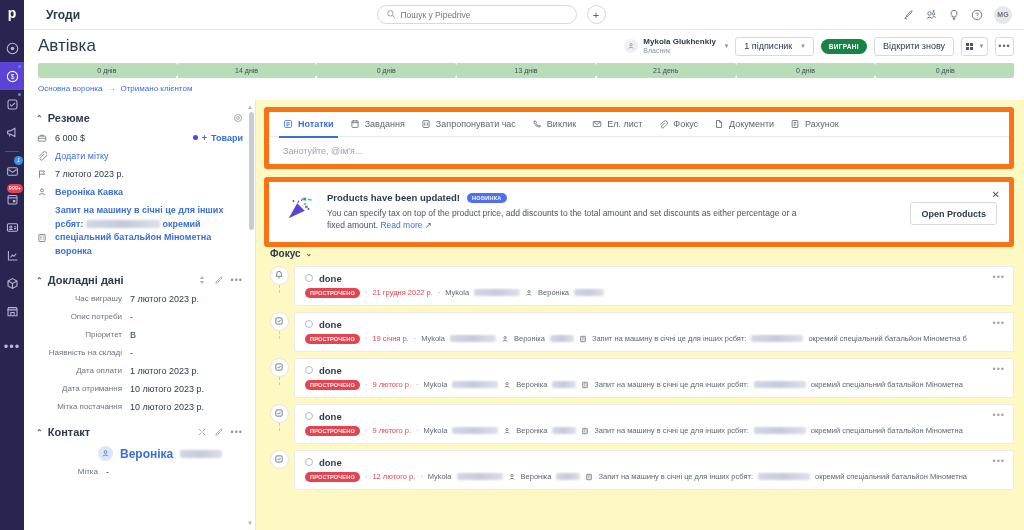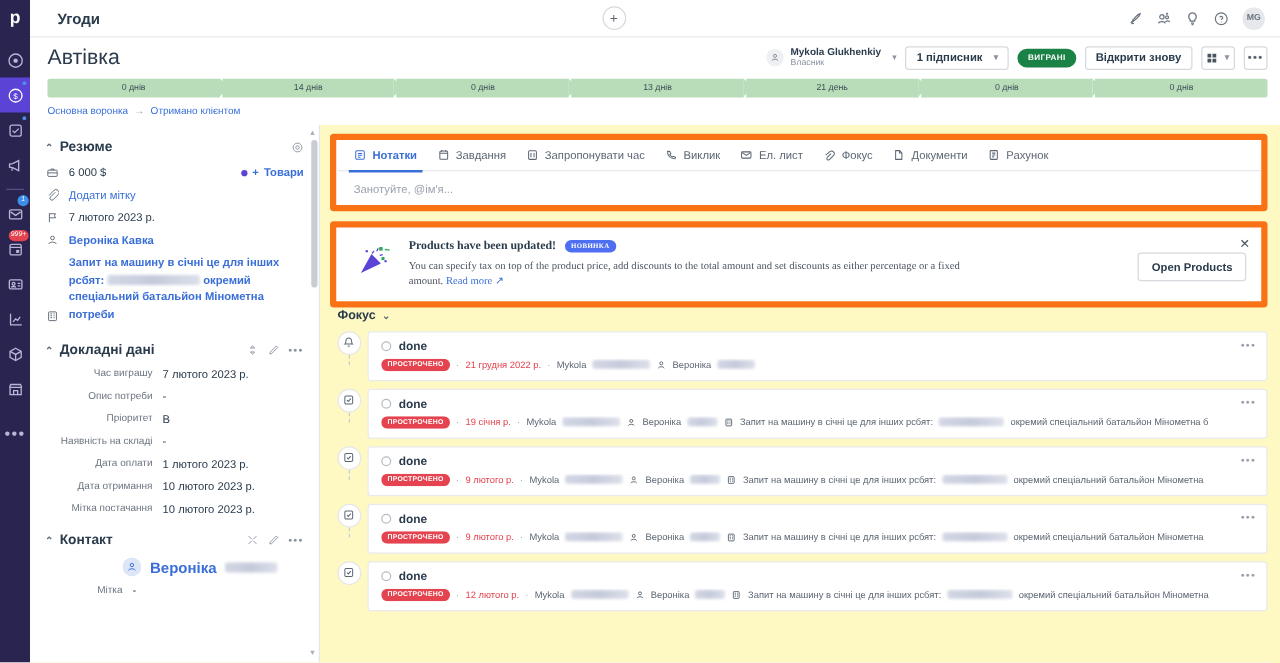--- a/index.html
+++ b/index.html
@@ -77,21 +77,21 @@
     display:flex; align-items:center; justify-content:center; color:#7b8694;
   }
   .owner-ava svg { width:8px; height:8px; }
   .owner-txt { line-height:1.15; }
   .owner-name { font-size:8px; font-weight:bold; color:#2a3b4c; }
   .owner-role { font-size:7px; color:#8a93a0; }
   .caret { color:#8a93a0; font-size:7px; margin-left:4px; }
   .btn {
     height:19px; border:1px solid #d6d9de; border-radius:3px; background:#fff;
     display:flex; align-items:center; justify-content:center; gap:5px;
-    padding:0 8px; font-size:9px; color:#2a3b4c; white-space:nowrap;font-weight:bold;
+    padding:0 8px; font-size:9px; color:#2a3b4c; white-space:nowrap;
   }
   .badge-won {
     height:15px; border-radius:8px; background:#1a8245; color:#fff;
     font-size:6.5px; font-weight:bold; letter-spacing:.3px;
     display:flex; align-items:center; padding:0 8px;
   }
   .btn-icon { width:27px; padding:0 4px; gap:3px; }
   .btn-dots { width:19px; padding:0; color:#5c6673; letter-spacing:1px; font-size:9px; }
   .grid-glyph { display:grid; grid-template-columns:3px 3px; grid-gap:1px; }
   .grid-glyph i { width:3px; height:3px; background:#4a5360; display:block; }
@@ -127,21 +127,21 @@
   .lp-thumb { position:absolute; top:8px; width:5px; height:118px; background:#c9ccd2; border-radius:3px; }
   .lp-arrow { position:absolute; right:1px; font-size:6px; color:#aab0b8; }
   .lp-arrow.top { top:0; } .lp-arrow.bot { bottom:0; }
 
   .sect-head { display:flex; align-items:center; margin:4px 0 8px 0; }
   .sect-title { font-size:11px; font-weight:bold; color:#2a3b4c; flex:1; display:flex; align-items:center; gap:5px; }
   .chev { color:#5c6673; font-size:8px; }
   .sect-tools { display:flex; align-items:center; gap:7px; color:#8a93a0; }
   .sect-tools svg { width:10px; height:10px; display:block; }
 
-  .sum-row { display:flex; align-items:flex-end; gap:8px; margin-bottom:7px; font-size:9px; }
+  .sum-row { display:flex; align-items:center; gap:8px; margin-bottom:7px; font-size:9px; }
   .sum-ico { width:11px; flex:0 0 11px; color:#5c6673; display:flex; justify-content:center; padding-top:1px; }
   .sum-ico svg { width:10px; height:10px; display:block; }
   .sum-val { color:#2a3b4c; flex:1; }
   .link { color:#3a6fd8; }
   .link-strong { color:#3a6fd8; font-weight:bold; }
   .prod-right { display:flex; align-items:center; gap:4px; font-size:9px; }
   .dot-purple { width:5px; height:5px; border-radius:50%; background:#5b43d6; display:block; }
   .blurred {
     display:inline-block; background:linear-gradient(90deg,#d3d7e4,#c5cadb,#dde0ea);
     color:transparent; border-radius:2px; filter:blur(1.2px); vertical-align:middle;
@@ -170,21 +170,21 @@
   .tab svg { width:10px; height:10px; display:block; }
   .tab.active { color:#3a6fd8; font-weight:bold; }
   .tab.active::after { content:""; position:absolute; left:4px; right:4px; bottom:-1px; height:2px; background:#3a6fd8; }
   .note-input { height:27px; display:flex; align-items:center; padding:0 14px; font-size:9px; color:#9aa2ad; }
 
   .promo {
     margin-top:8px; display:flex; align-items:flex-start; gap:10px;
     padding:10px 12px 10px 14px; position:relative;
   }
   .promo-ico { width:34px; flex:0 0 34px; display:flex; align-items:center; justify-content:center; }
-  .promo-body { flex:1;font-family:Liberation Serif, serif; }
+  .promo-body { flex:1; }
   .promo-title { font-size:9.5px; font-weight:bold; color:#2a3b4c; display:flex; align-items:center; gap:7px; margin-bottom:4px; }
   .chip-new {
     background:#4f6ff2; color:#fff; font-size:5.5px; font-weight:bold;
     padding:2px 5px; border-radius:7px; letter-spacing:.3px;
   }
   .promo-text { font-size:8.5px; color:#4a5360; line-height:1.45; max-width:470px; }
   .promo-btn {
     height:23px; border:1px solid #d6d9de; border-radius:3px; background:#fff;
     display:flex; align-items:center; padding:0 10px; font-size:9px; font-weight:bold;
     color:#2a3b4c; white-space:nowrap; margin-top:10px;
@@ -328,20 +328,29 @@
     </div>
 
     <div class="rail-dots">•••</div>
   </div>
 
   <div class="stage">
 
     <div class="topbar">
       <div class="topbar-title">Угоди</div>
       <div class="topbar-center">
+        <div class="search">
+          <span>
+            <svg viewBox="0 0 16 16" width="10" height="10" fill="none" stroke="#8a93a0" stroke-width="1.4">
+                <circle cx="7" cy="7" r="4.3"></circle>
+                <path d="M10.2 10.2L14 14"></path>
+              </svg>
+          </span>
+          <input readonly="" placeholder="Пошук у Pipedrive" style="">
+        </div>
         <div class="plus-btn">+</div>
       </div>
       <div class="topbar-right">
         <span>
           <svg viewBox="0 0 16 16" fill="none" stroke="currentColor" stroke-width="1.3">
               <path d="M6 10L3.5 12.5M5.5 9.5C8 7 10.5 3 13.5 2.5 13 5.5 9 8 6.5 10.5z"></path>
               <path d="M5 11.2l-.2 2 2-.2"></path>
             </svg>
         </span>
         <span>
@@ -490,21 +499,21 @@
               <svg viewBox="0 0 16 16" fill="none" stroke="currentColor" stroke-width="1.2">
                   <rect x="3" y="2.4" width="10" height="11.2" rx="1"></rect>
                   <path d="M5.3 5h2M5.3 7.4h2M5.3 9.8h2M9.3 5h1.4M9.3 7.4h1.4M9.3 9.8h1.4"></path>
                 </svg>
             </span>
             <span class="sum-val link-strong" style="line-height:1.5">
               <span>Запит на машину в січні це для інших рсбят:</span>
               <span class="blurred" style="width:74px;height:8px"></span>
               <span>окремий</span>
               <span>спеціальний батальйон Мінометна</span>
-              <span>потреби</span>
+              <span>воронка</span>
             </span>
           </div>
 
           <div class="sect-head" style="margin-top:16px">
             <div class="sect-title">
               <span class="chev">⌃</span>
               <span>Докладні дані</span>
             </div>
             <div class="sect-tools">
               <span>

